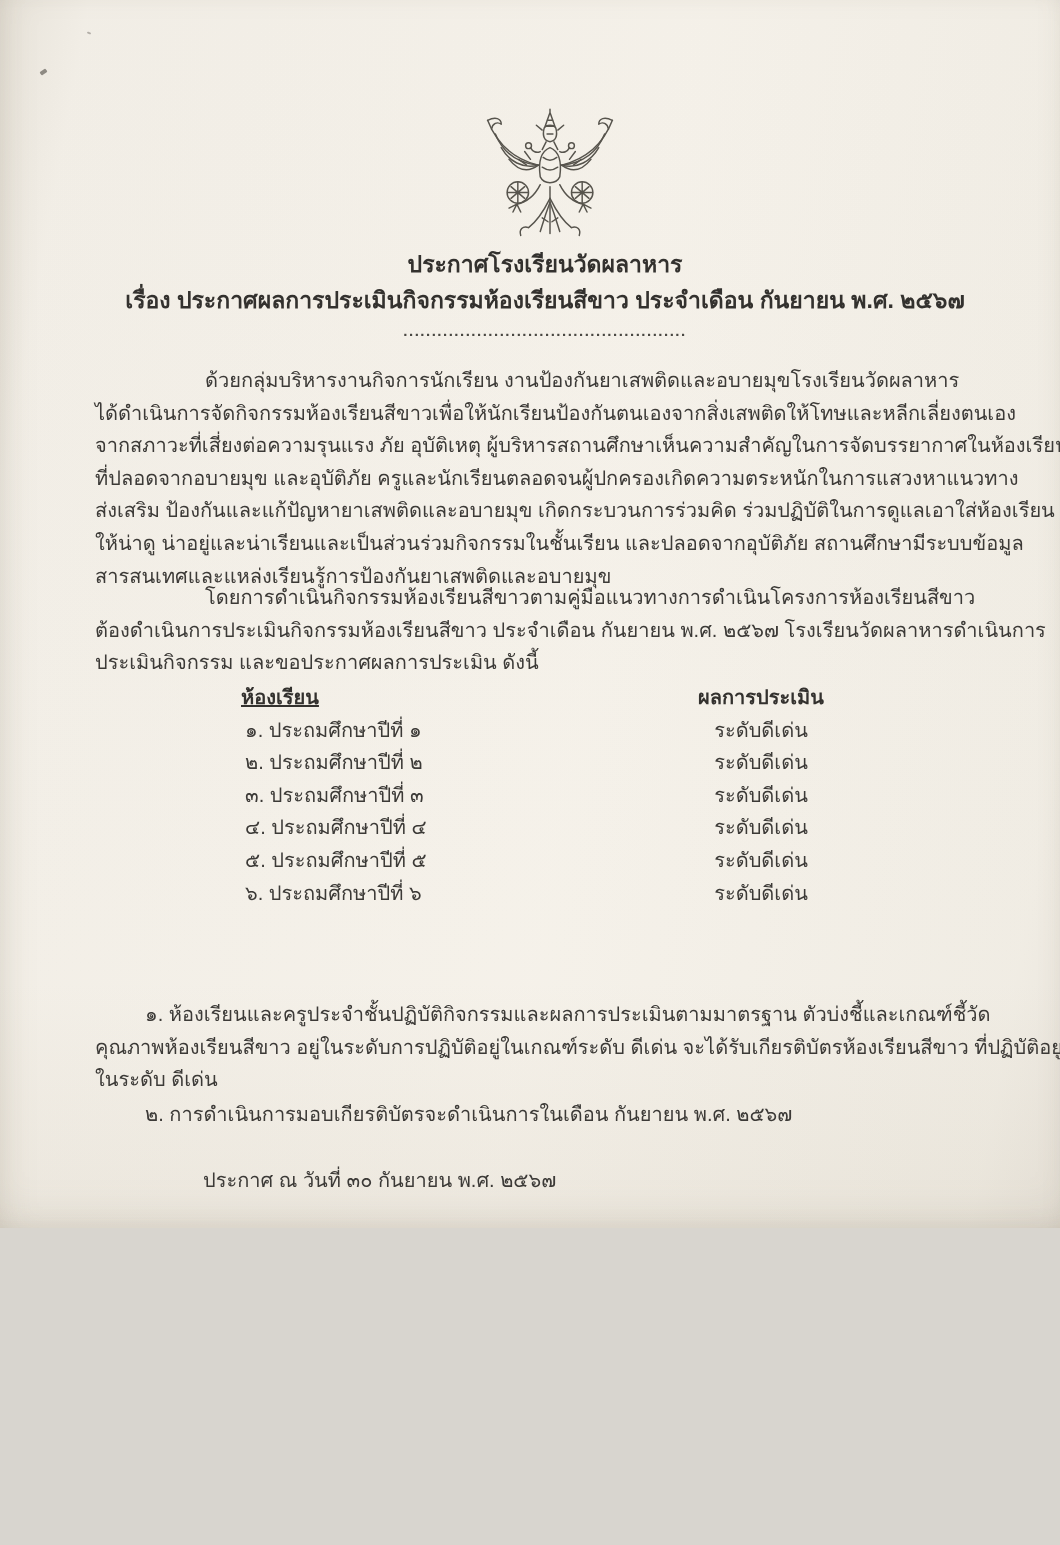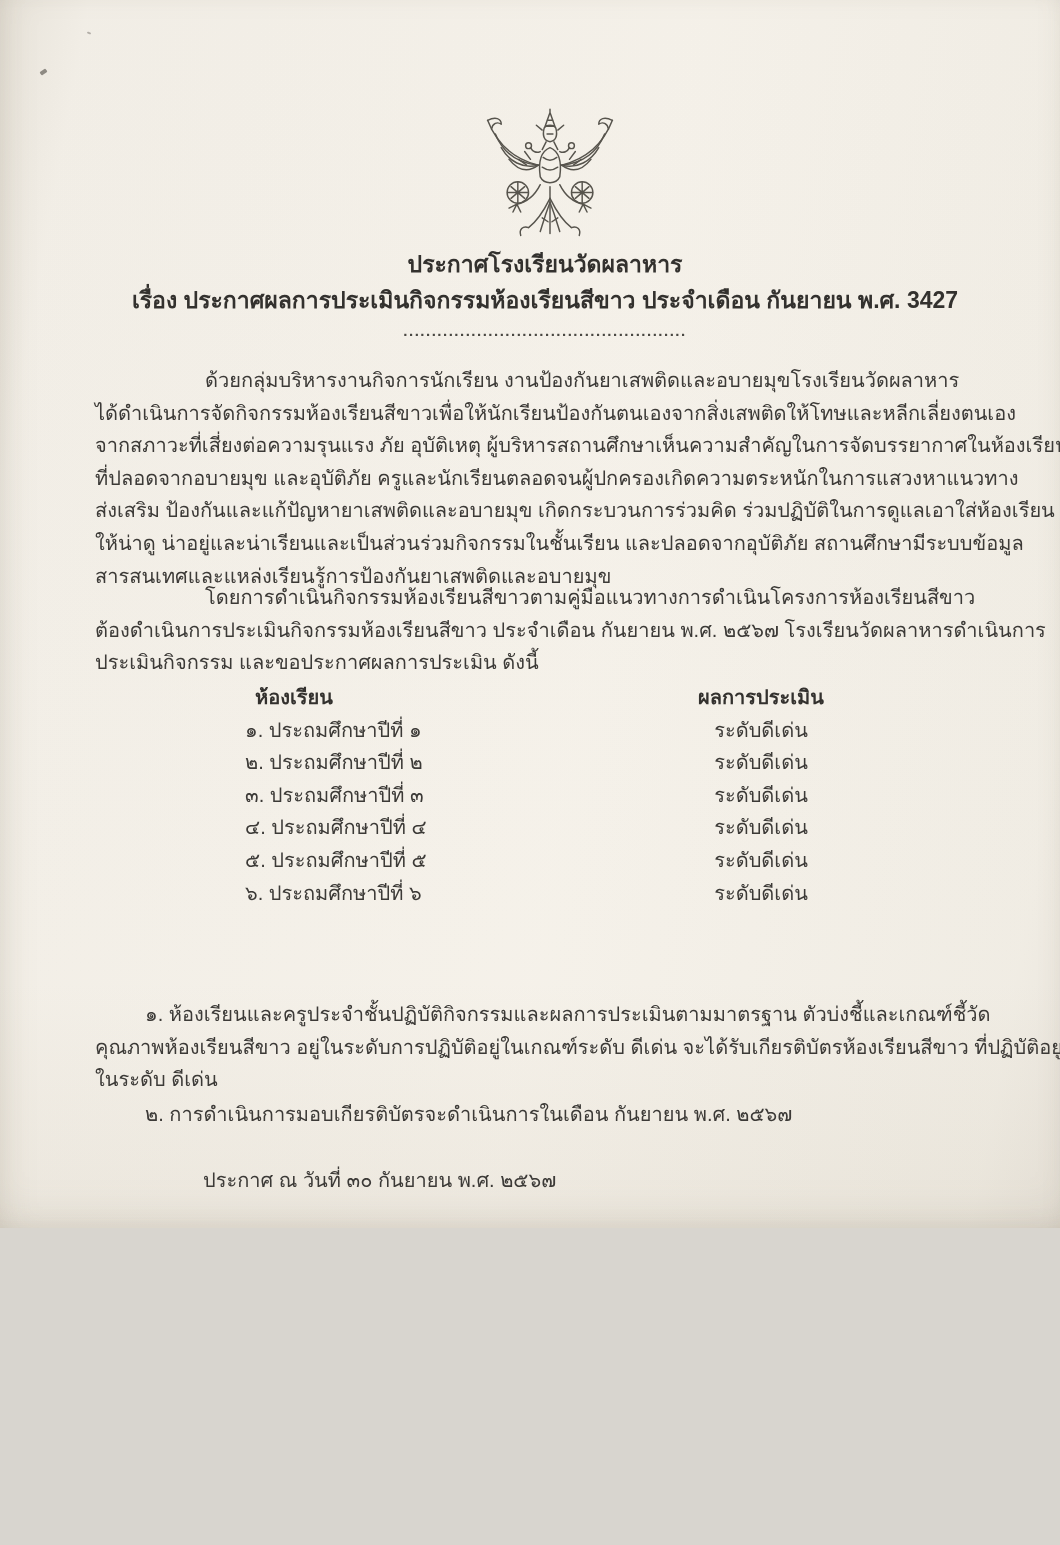--- a/index.html
+++ b/index.html
@@ -25,21 +25,21 @@
   .line{white-space:nowrap;line-height:32.6px;font-size:20px;}
   .abs{position:absolute;left:95px;width:900px;}
   .center{text-align:center;}
   .bold{font-weight:bold;color:#33312e;}
   .indent-par{padding-left:110px;}
   .indent-item{padding-left:50px;}
   .title-line{font-size:23px;font-weight:bold;color:#33312e;line-height:36px;white-space:nowrap;}
   .dots{font-size:15px;font-weight:bold;letter-spacing:1.5px;color:#4a4843;line-height:18px;}
   .tbl-row{position:relative;height:32.6px;}
   .tbl-room{position:absolute;left:150px;top:0;font-size:20px;line-height:32.6px;white-space:nowrap;}
-  .tbl-room.hdr{left:160px;}
+  .tbl-room.hdr{left:146px;text-decoration:underline;}
   .tbl-result{position:absolute;left:580px;width:172px;top:0;text-align:center;font-size:20px;line-height:32.6px;white-space:nowrap;}
   .sig-name{font-size:20px;line-height:32px;white-space:nowrap;}
   svg{display:block;}
 </style>
 </head>
 <body>
 
 <div class="page">
 
   <div class="speck" style="left:40px;top:70px;width:7px;height:4px;transform:rotate(-35deg);opacity:.8;"></div>
@@ -89,21 +89,21 @@
       <path d="M80,92 C88,108 94,116 102,122"></path>
       <path d="M80,96 C74,112 72,120 70,126"></path>
       <path d="M80,96 C86,112 88,120 90,126"></path>
       <path d="M72,112 L78,116 M88,112 L82,116"></path>
       <path d="M58,122 C52,120 48,124 50,130 M102,122 C108,120 112,124 110,130"></path>
     </svg>
   </div>
 
   <div class="abs center" style="top:246px;left:95px;width:900px;">
     <div class="title-line">ประกาศโรงเรียนวัดผลาหาร</div>
-    <div class="title-line">เรื่อง ประกาศผลการประเมินกิจกรรมห้องเรียนสีขาว ประจำเดือน กันยายน พ.ศ. 3427</div>
+    <div class="title-line">เรื่อง ประกาศผลการประเมินกิจกรรมห้องเรียนสีขาว ประจำเดือน กันยายน พ.ศ. ๒๕๖๗</div>
   </div>
   <div class="abs center dots" style="top:322px;">..................................................</div>
 
   <div class="abs" style="top:364px;">
     <div class="line indent-par">ด้วยกลุ่มบริหารงานกิจการนักเรียน งานป้องกันยาเสพติดและอบายมุขโรงเรียนวัดผลาหาร</div>
     <div class="line">ได้ดำเนินการจัดกิจกรรมห้องเรียนสีขาวเพื่อให้นักเรียนป้องกันตนเองจากสิ่งเสพติดให้โทษและหลีกเลี่ยงตนเอง</div>
     <div class="line">จากสภาวะที่เสี่ยงต่อความรุนแรง ภัย อุบัติเหตุ ผู้บริหารสถานศึกษาเห็นความสำคัญในการจัดบรรยากาศในห้องเรียน</div>
     <div class="line">ที่ปลอดจากอบายมุข และอุบัติภัย ครูและนักเรียนตลอดจนผู้ปกครองเกิดความตระหนักในการแสวงหาแนวทาง</div>
     <div class="line">ส่งเสริม ป้องกันและแก้ปัญหายาเสพติดและอบายมุข เกิดกระบวนการร่วมคิด ร่วมปฏิบัติในการดูแลเอาใส่ห้องเรียน</div>
     <div class="line">ให้น่าดู น่าอยู่และน่าเรียนและเป็นส่วนร่วมกิจกรรมในชั้นเรียน และปลอดจากอุบัติภัย สถานศึกษามีระบบข้อมูล</div>

